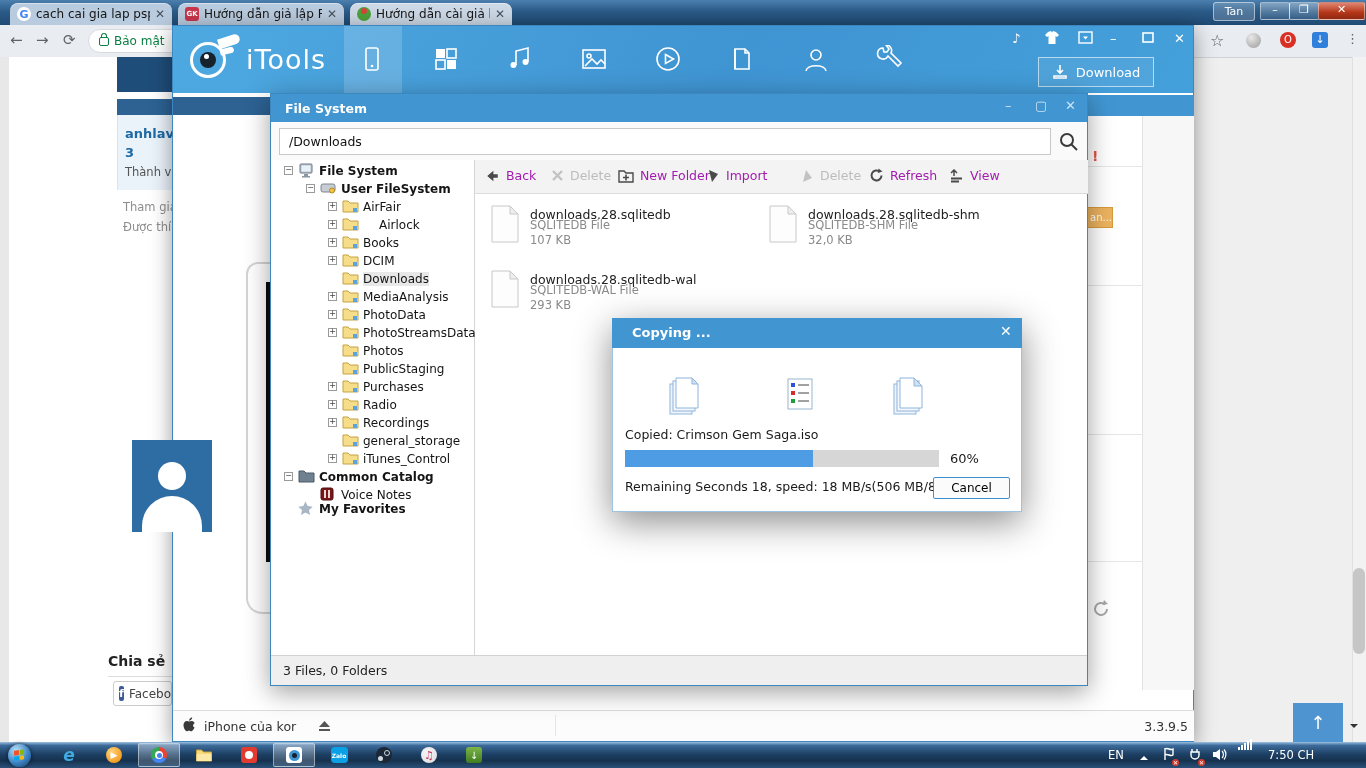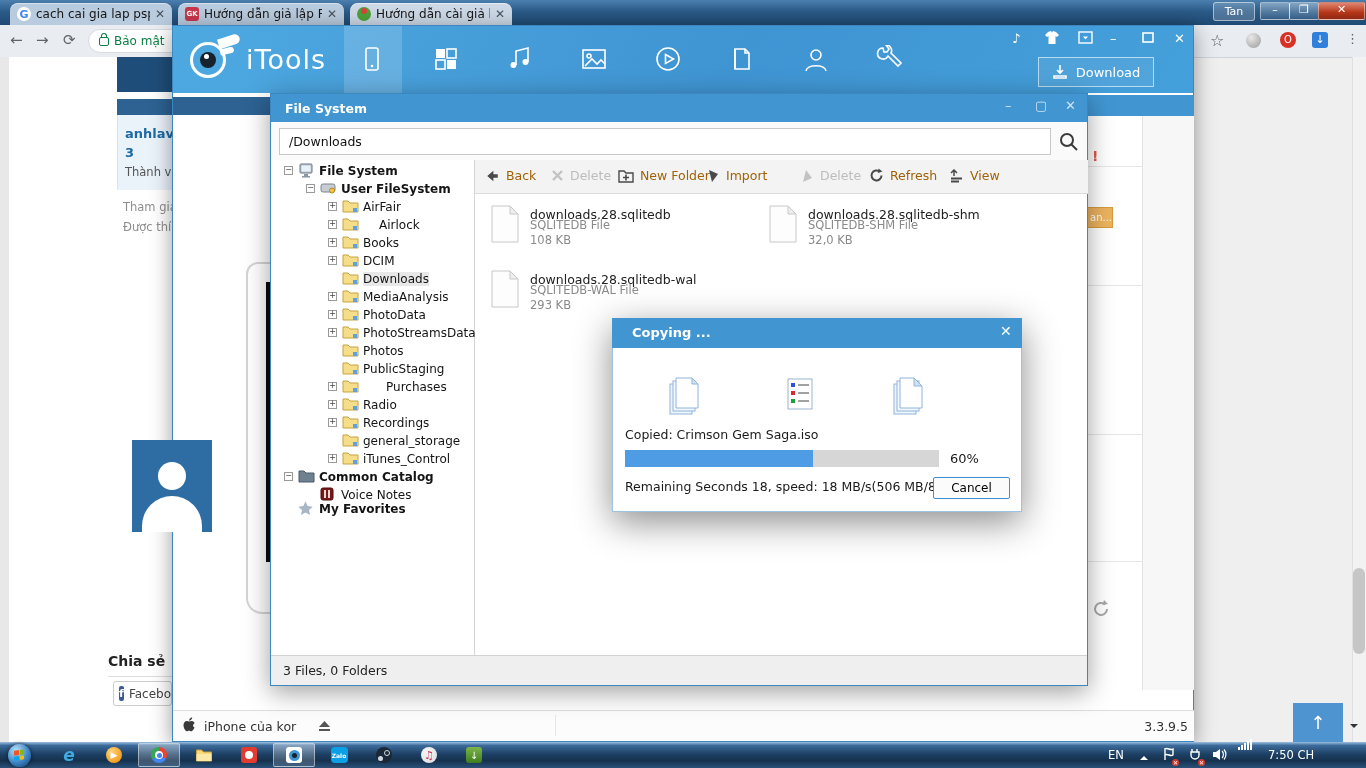--- a/index.html
+++ b/index.html
@@ -89,21 +89,21 @@
   
   .fs-win{left:270px;top:93px;width:818px;height:593px;background:#fff;border:1px solid #3c87c0;box-sizing:border-box;
     box-shadow:0 6px 24px rgba(0,0,0,.38);}
   .fs-title{left:271px;top:94px;width:816px;height:28px;background:#4196d2;color:#fff;}
   .fs-title .t{position:absolute;left:14px;top:7px;font-weight:bold;font-size:12.5px;}
   .fs-cap{position:absolute;top:4px;color:#cde4f4;font-size:13px;}
   .fs-addr{left:271px;top:122px;width:816px;height:38px;background:#fafafa;}
   .fs-input{left:279px;top:128px;width:772px;height:27px;background:#fff;border:1px solid #c8c8c8;box-sizing:border-box;
     color:#111;font-size:12.5px;line-height:25px;padding-left:9px;}
   .fs-tbar{left:475px;top:160px;width:613px;height:34px;background:#f3f3f3;border-bottom:1px solid #dcdcdc;box-sizing:border-box;}
-  .fs-tbtn{position:absolute;top:8px;display:flex;align-items:center;gap:6px;color:#a16207;font-size:12.5px;}
+  .fs-tbtn{position:absolute;top:8px;display:flex;align-items:center;gap:6px;color:#a21caf;font-size:12.5px;}
   .fs-tbtn.disabled{color:#bcbcbc;}
   .fs-tree{left:271px;top:160px;width:204px;height:495px;background:#fff;border-right:1px solid #d5d5d5;box-sizing:border-box;overflow:hidden;}
   .tree-row{position:absolute;height:18px;width:204px;}
   .tree-row .lbl{position:absolute;top:2px;font-size:12px;color:#141414;white-space:nowrap;}
   .tree-row .lbl.bold{font-weight:bold;}
   .tree-row .lbl.sel{background:#e8e8e8;}
   .expander{position:absolute;top:4px;width:9px;height:9px;border:1px solid #9a9a9a;background:#fff;box-sizing:border-box;
     font-size:8px;line-height:6px;text-align:center;color:#444;}
   .tree-ic{position:absolute;top:1px;}
   .fs-files{left:476px;top:194px;width:611px;height:461px;background:#fff;}
@@ -495,21 +495,21 @@
             </svg></span>
           <span class="lbl" style="left: 92px;">PublicStaging</span>
         </div>
         <div class="tree-row" style="left: 271px; top: 378px;">
           <div class="expander" style="left: 57px;">+</div>
           <span class="tree-ic" style="left: 71px;"><svg width="17" height="14" viewBox="0 0 17 14">
               <path d="M1 2 h5 l2 2 h8 v9 h-15z" fill="#f5dd8a" stroke="#c9a23f"></path>
               <path d="M1 5 h15" stroke="#e2c express66" stroke-width="0"></path>
               <rect x="11" y="9" width="4" height="4" fill="#5aa2e0"></rect>
             </svg></span>
-          <span class="lbl" style="left: 92px; margin-left: 23px;">Purchases</span>
+          <span class="lbl" style="left: 92px;">Purchases</span>
         </div>
         <div class="tree-row" style="left: 271px; top: 396px;">
           <div class="expander" style="left: 57px;">+</div>
           <span class="tree-ic" style="left: 71px;"><svg width="17" height="14" viewBox="0 0 17 14">
               <path d="M1 2 h5 l2 2 h8 v9 h-15z" fill="#f5dd8a" stroke="#c9a23f"></path>
               <path d="M1 5 h15" stroke="#e2c express66" stroke-width="0"></path>
               <rect x="11" y="9" width="4" height="4" fill="#5aa2e0"></rect>
             </svg></span>
           <span class="lbl" style="left: 92px;">Radio</span>
         </div>
@@ -562,21 +562,21 @@
         </div>
       </div>
     <div class="abs fs-files" id="fs-file-grid">
         <div class="file-item" style="left: 14px; top: 9px;">
           <span style="position:absolute;left:0;top:2px;"><svg width="30" height="38" viewBox="0 0 30 38">
               <path d="M2 1 h18 l8 8 v28 h-26z" fill="#fdfdfd" stroke="#c8c8c8"></path>
               <path d="M20 1 l8 8 h-8z" fill="#eee" stroke="#c8c8c8"></path>
             </svg></span>
           <span class="f-name">downloads.28.sqlitedb</span>
           <span class="f-type">SQLITEDB File</span>
-          <span class="f-size">108 KB</span>
+          <span class="f-size">107 KB</span>
         </div>
         <div class="file-item" style="left: 292px; top: 9px;">
           <span style="position:absolute;left:0;top:2px;"><svg width="30" height="38" viewBox="0 0 30 38">
               <path d="M2 1 h18 l8 8 v28 h-26z" fill="#fdfdfd" stroke="#c8c8c8"></path>
               <path d="M20 1 l8 8 h-8z" fill="#eee" stroke="#c8c8c8"></path>
             </svg></span>
           <span class="f-name">downloads.28.sqlitedb-shm</span>
           <span class="f-type">SQLITEDB-SHM File</span>
           <span class="f-size">32,0 KB</span>
         </div>

